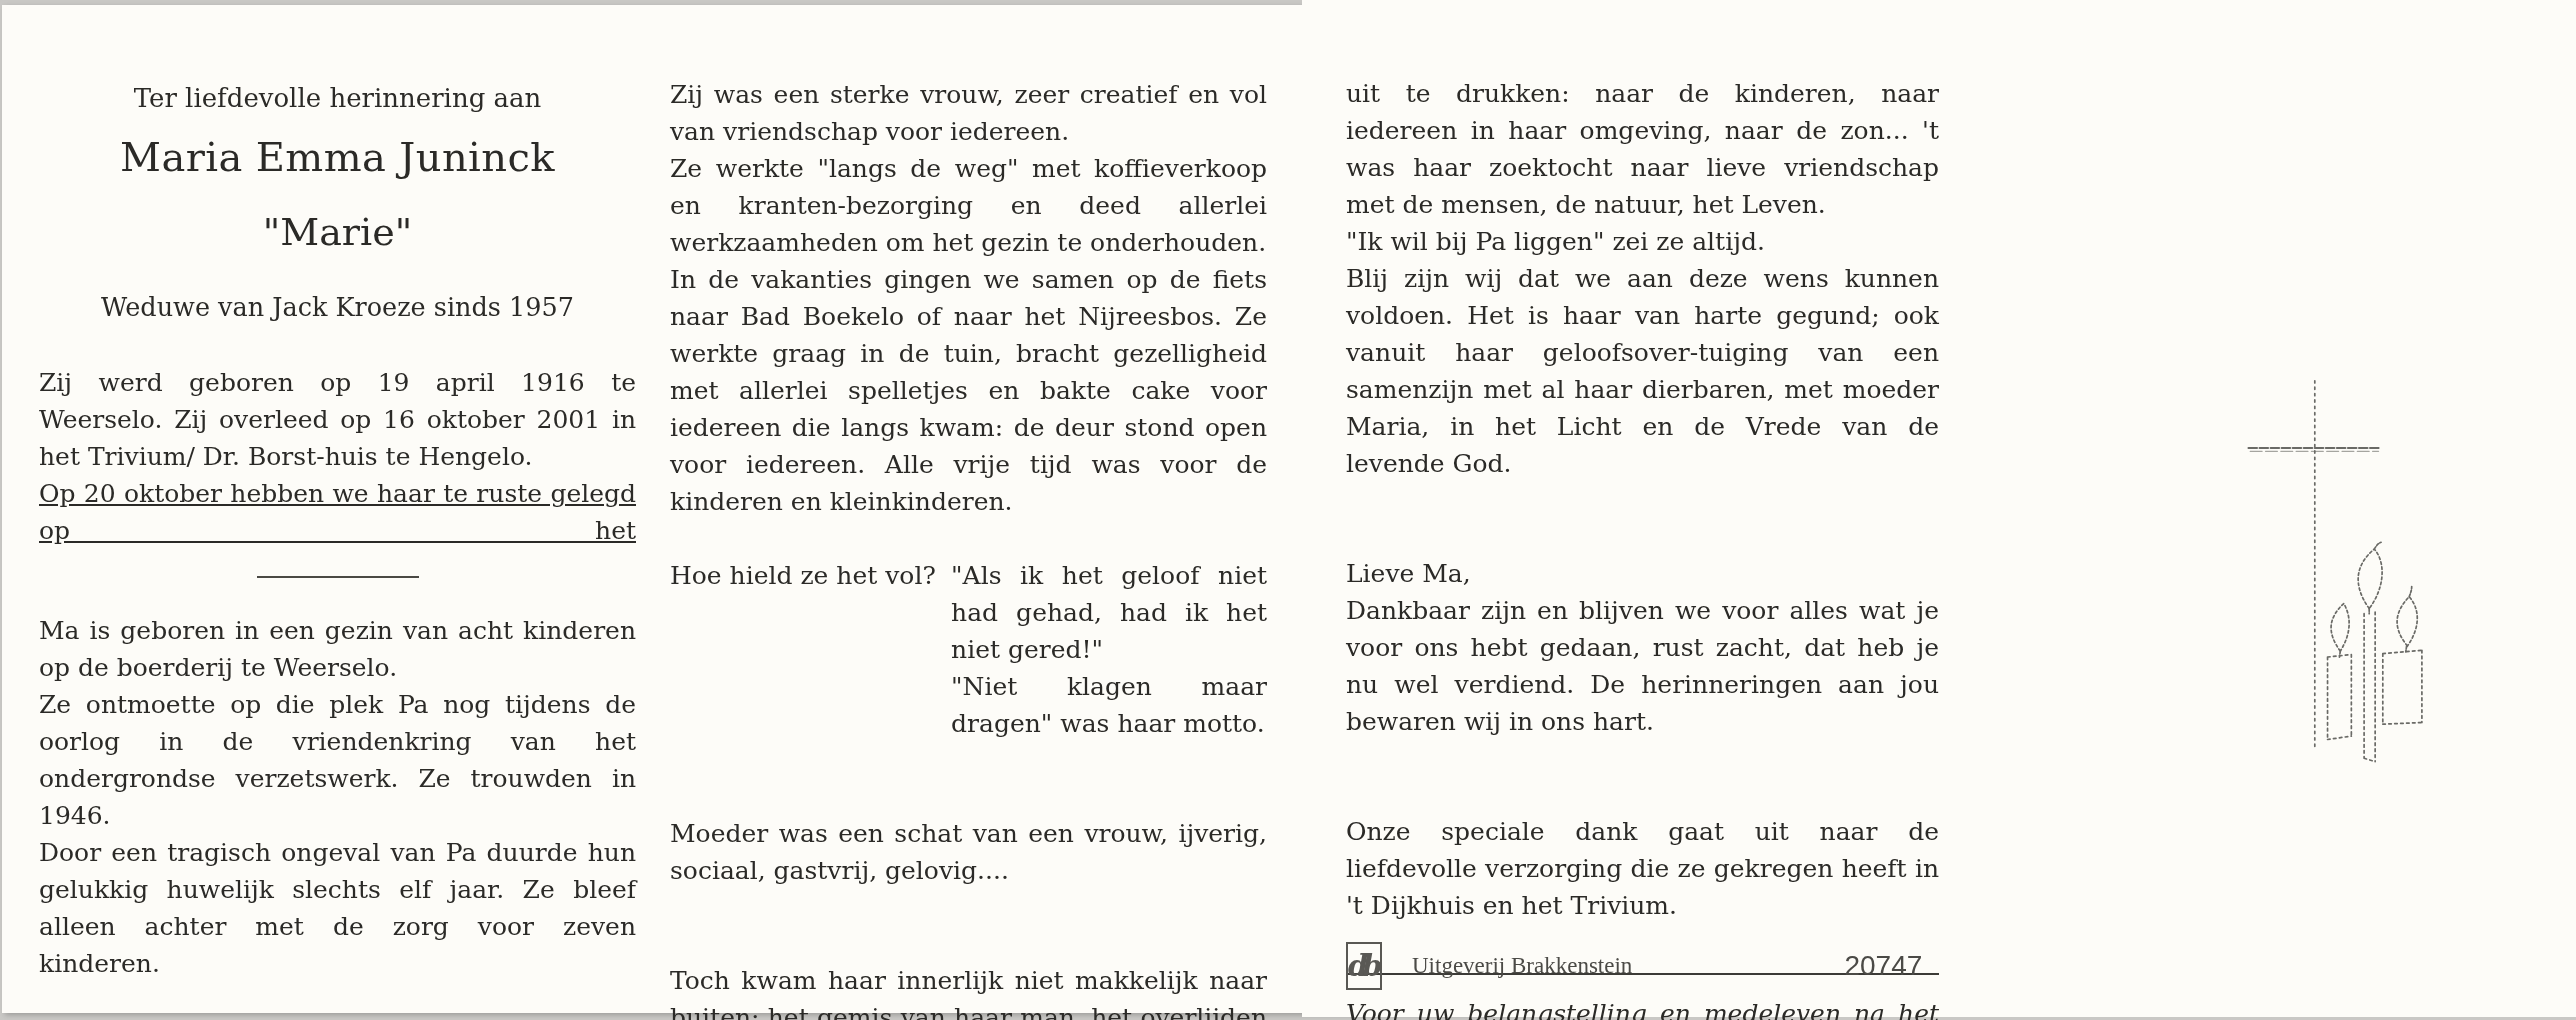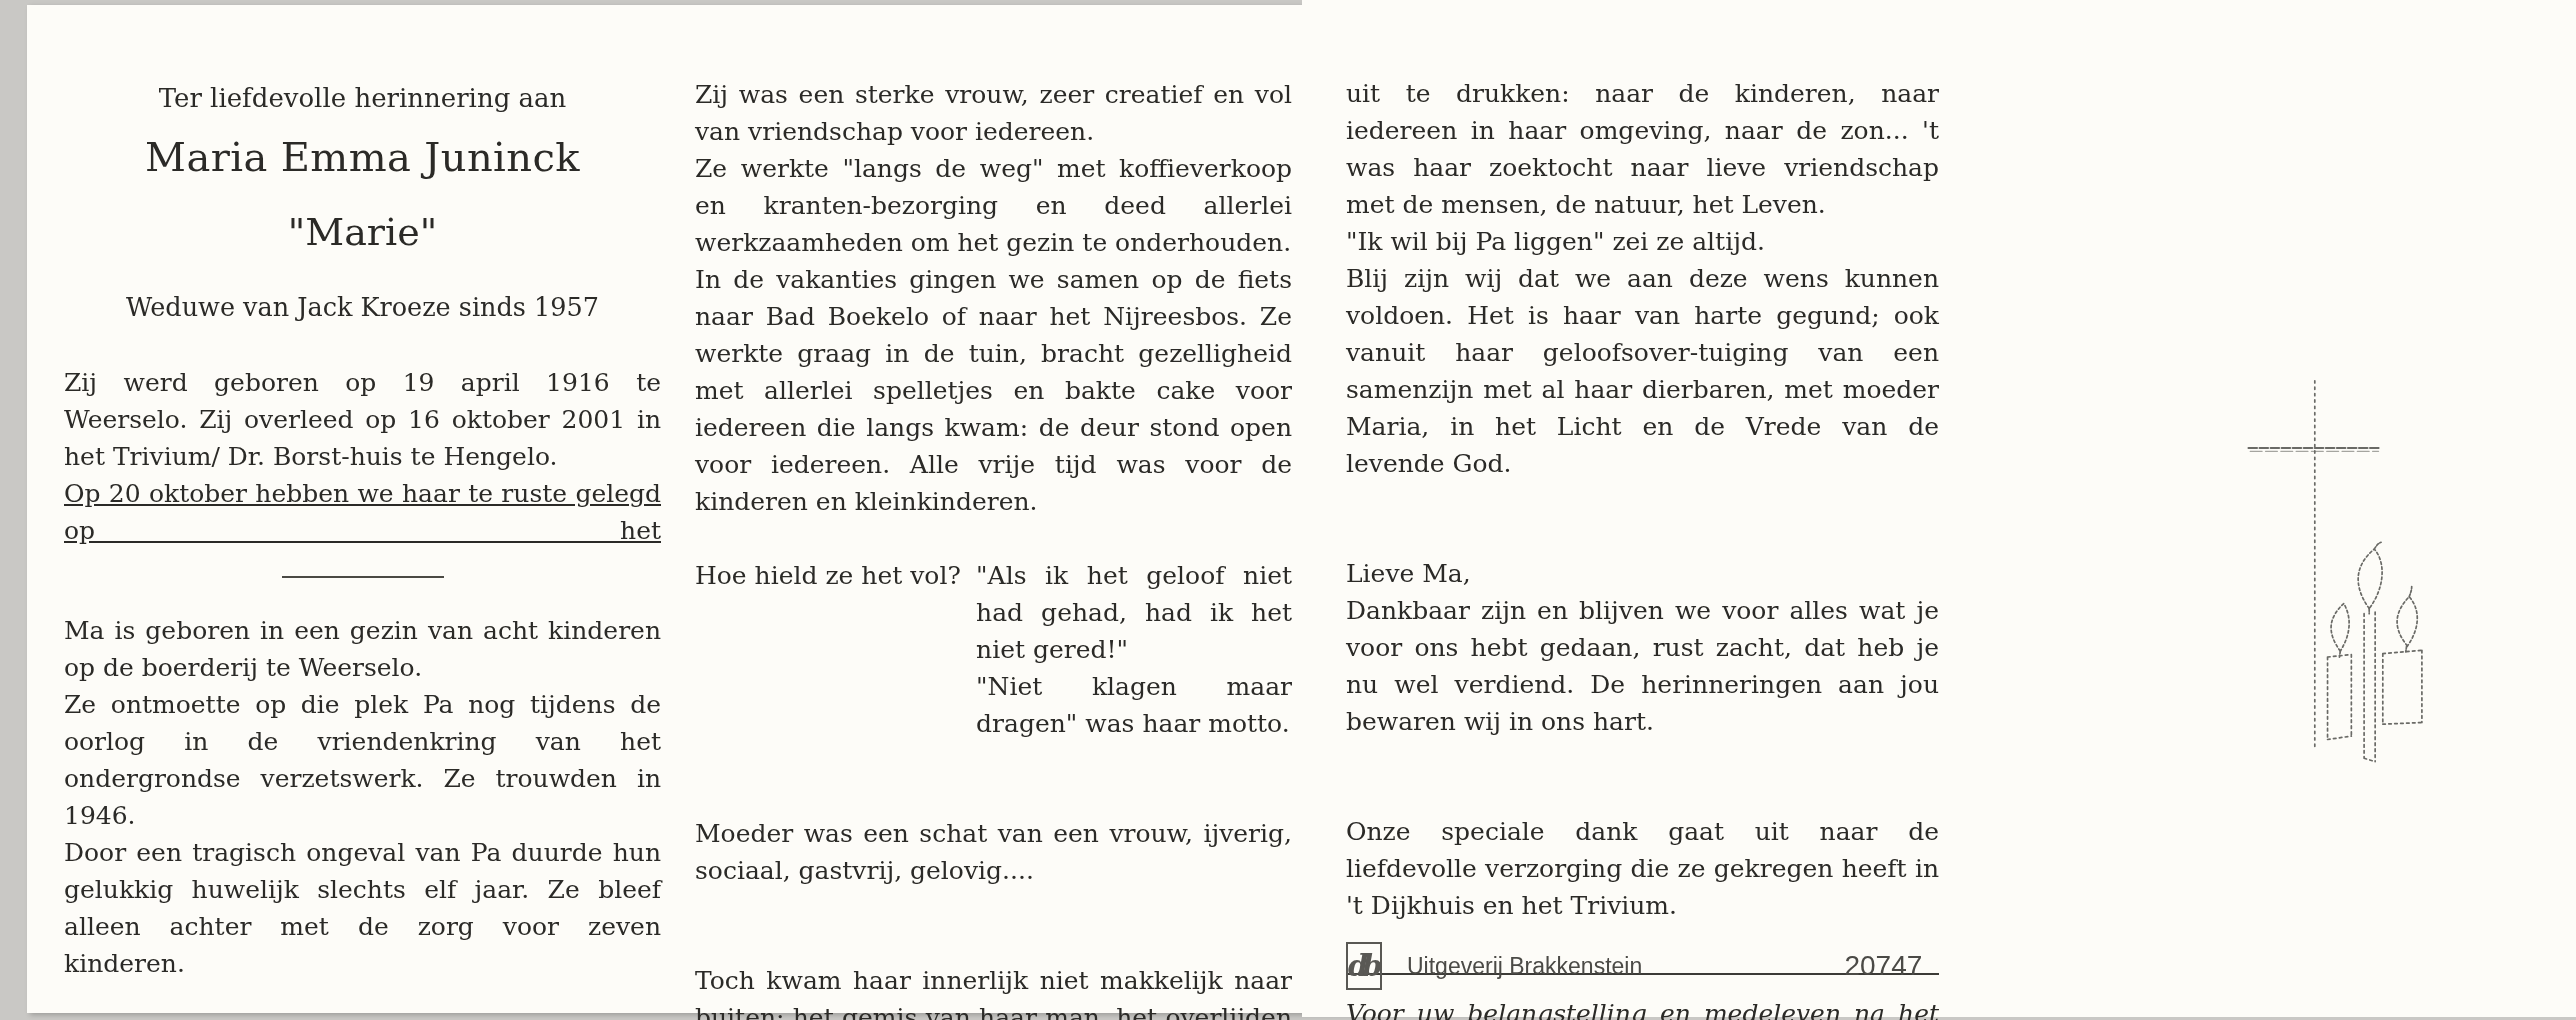--- a/index.html
+++ b/index.html
@@ -3,21 +3,21 @@
 <meta charset="utf-8">
 <style>
   html,body{margin:0;padding:0;}
   body{
     width:2576px;height:1020px;position:relative;overflow:hidden;
     background:#c9c8c5;
     font-family:"DejaVu Serif", serif;
     color:#2b2a27;
   }
   .page{position:absolute;background:#fdfcf8;}
-  .page-left{left:27px;top:5.1px;width:1505px;height:1008px;box-shadow:2.6px 1.7px 5.1px rgba(0,0,0,.22);}
+  .page-left{left:2px;top:5.1px;width:1505px;height:1008px;box-shadow:2.6px 1.7px 5.1px rgba(0,0,0,.22);}
   .page-right{left:1302px;top:0;width:1274px;height:1017px;}
   .col{position:absolute;}
   .col1{left:37px;top:66px;width:597px;}
   .col2{left:668px;top:71px;width:597px;}
   .col3{left:44px;top:75px;width:593px;}
   .bt{font-size:25px;line-height:37px;text-align:justify;}
   .center{text-align:center;}
   .intro{font-size:26px;line-height:34px;text-align:center;margin:10.2px 0 0;}
   .name{font-size:40px;line-height:44px;text-align:center;margin-top:20px;letter-spacing:0.4px;}
   .nickname{font-size:38px;line-height:43px;text-align:center;margin-top:32px;}
@@ -26,27 +26,27 @@
   .one-line-just{text-align:justify;text-align-last:justify;text-decoration:underline;}
   .divider-short{width:162px;border:0;border-top:2.6px solid #4a4944;margin:27px auto 0;}
   .p-family{margin-top:34px;}
   .quote-block{display:flex;margin-top:37px;}
   .quote-label{flex:none;white-space:nowrap;margin-right:15.3px;}
   .quote-lines{width:372px;}
   .gap2{margin-top:73px;}
   .rule-long{border:0;border-top:2.6px solid #3c3b37;margin:49px 0 0;}
   .italic{font-style:italic;}
   .p-condolence{margin-top:20.4px;}
-  .publisher-row{position:absolute;left:44px;top:942px;width:595px;display:flex;align-items:center;gap:12px;}
+  .publisher-row{position:absolute;left:44px;top:942px;width:595px;display:flex;align-items:center;}
   .publisher-logo{
     flex:none;width:36px;height:48px;border:2.6px solid #595854;color:#595854;
     font-weight:bold;font-size:29px;line-height:44px;text-align:center;
     letter-spacing:-6px;font-style:italic;padding-right:6px;box-sizing:border-box;
   }
-  .publisher-name{margin-left:13px;font-family:Liberation Sans, sans-serif;font-size:23px;color:#4b4a46;}
+  .publisher-name{margin-left:30px;font-family:Liberation Serif, serif;font-size:23px;color:#4b4a46;}
   .print-number{margin-left:auto;margin-right:18.7px;font-family:"Liberation Sans", sans-serif;font-size:28px;color:#4b4a46;}
   .drawing{position:absolute;left:925px;top:340px;width:281px;height:510px;}
 </style>
 </head>
 <body>
 
 <div class="page page-left">
 
   <div class="col col1">
     <div class="intro">Ter liefdevolle herinnering aan</div>

